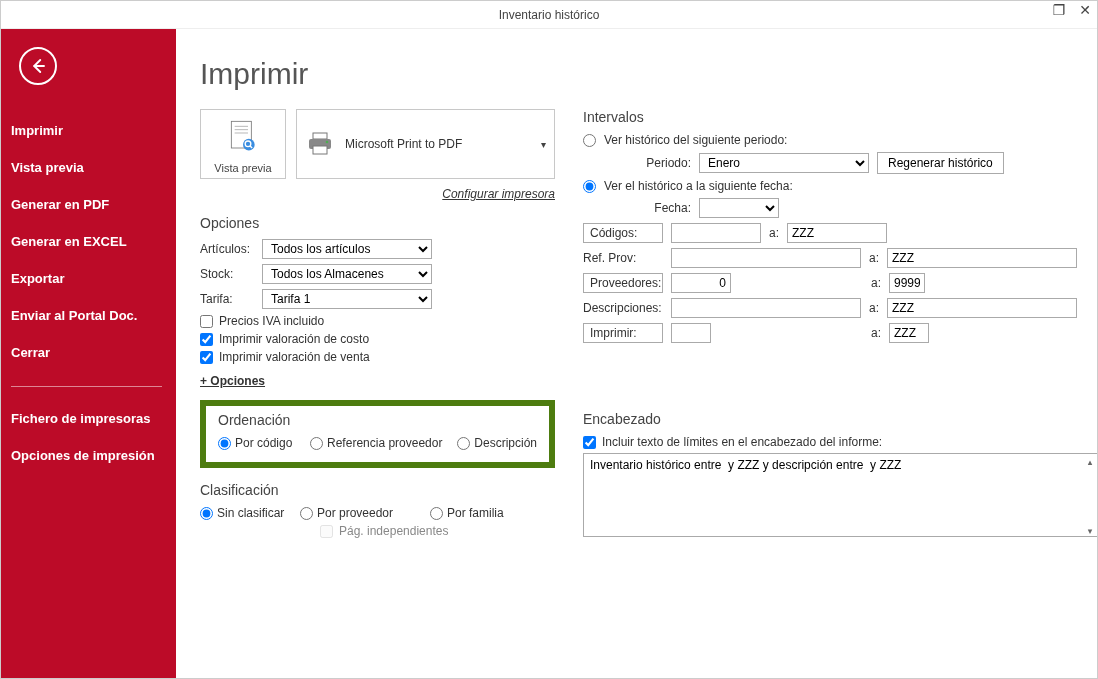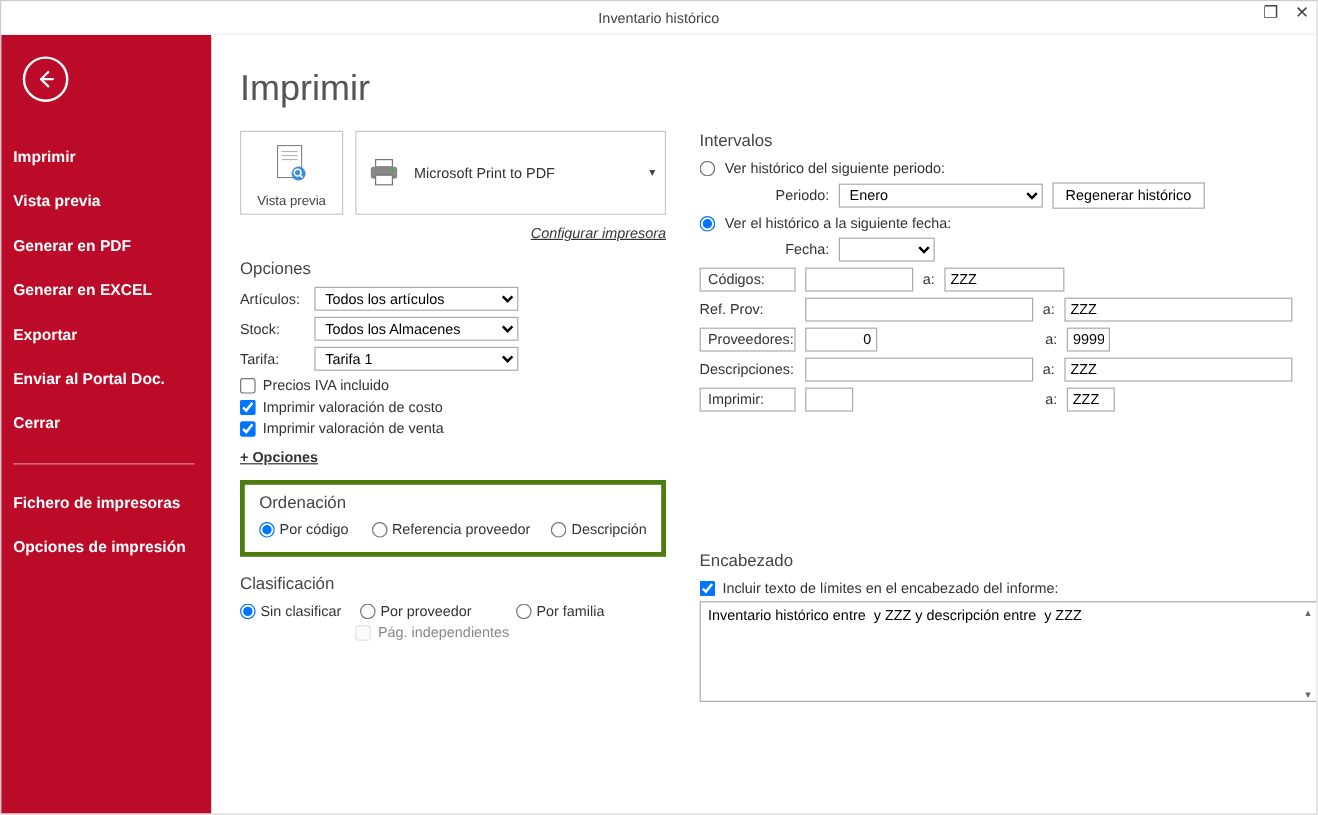--- a/index.html
+++ b/index.html
@@ -164,42 +164,42 @@
     color: #333;
   }
   .more-opts {
     font-weight: bold;
     text-decoration: underline;
     margin-top: 6px;
     cursor: pointer;
     display: inline-block;
   }
   .orden-box {
-    border: 4px solid #4d7c0f;
+    border: 6px solid #4d7c0f;
     padding: 4px 12px 12px 12px;
     margin-top: 12px;
   }
   .radio-row {
     display: flex;
     gap: 0;
     font-size: 12px;
     margin-top: 4px;
   }
   .radio-row label {
     display: flex;
     align-items: center;
     gap: 4px;
     cursor: pointer;
   }
   .orden-box .radio-row label:nth-child(1){ width:100px; }
   .orden-box .radio-row label:nth-child(2){ width:160px; }
   .clasif .radio-row label:nth-child(1){ width:100px; }
   .clasif .radio-row label:nth-child(2){ width:130px; }
   .sub-check {
-    margin-left: 96px;
+    margin-left: 120px;
     margin-top: 4px;
     color: #888;
     display:flex;
     align-items:center;
     gap:6px;
   }
   .sub-check input { opacity:0.6; }
   
   .int-row {
     display: flex;
@@ -432,21 +432,21 @@
           </div>
 
           <div class="int-row">
             <span class="boxed-label" style="width:80px">Imprimir:</span>
             <input type="text" style="width: 40px;" value="">
             <span style="width:144px"></span>
             <span class="small-a">a:</span>
             <input type="text" style="width: 40px;" value="ZZZ">
           </div>
 
-          <h2 class="section" style="margin-top:116px">Encabezado</h2>
+          <h2 class="section" style="margin-top:68px">Encabezado</h2>
           <div class="check-row">
             <input type="checkbox" checked="" style="">
             <span>Incluir texto de límites en el encabezado del informe:</span>
           </div>
           <div class="ta-wrap">
             <textarea style="">Inventario histórico entre  y ZZZ y descripción entre  y ZZZ</textarea>
             <div class="ta-scroll-up">▴</div>
             <div class="ta-scroll-down">▾</div>
           </div>
         </div>

